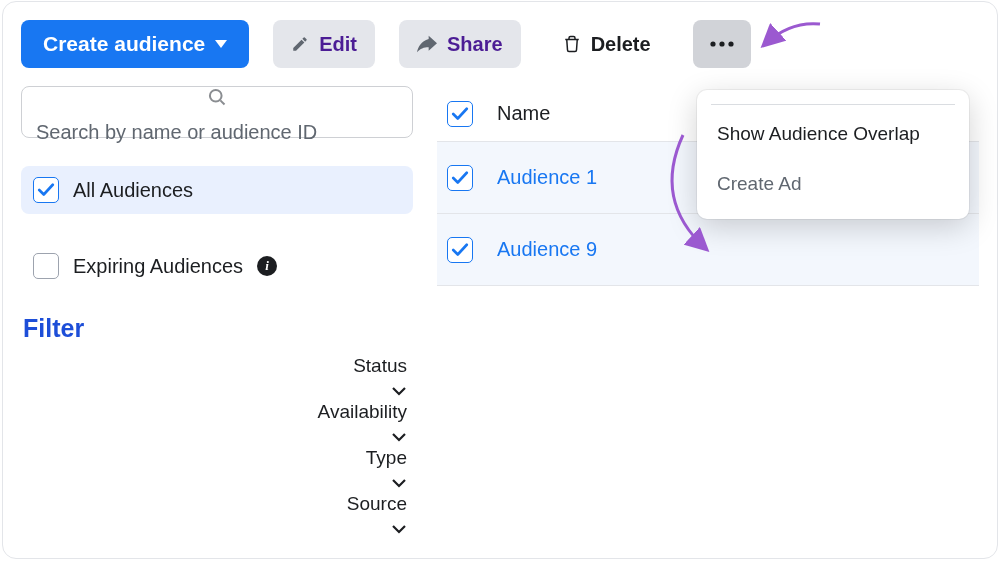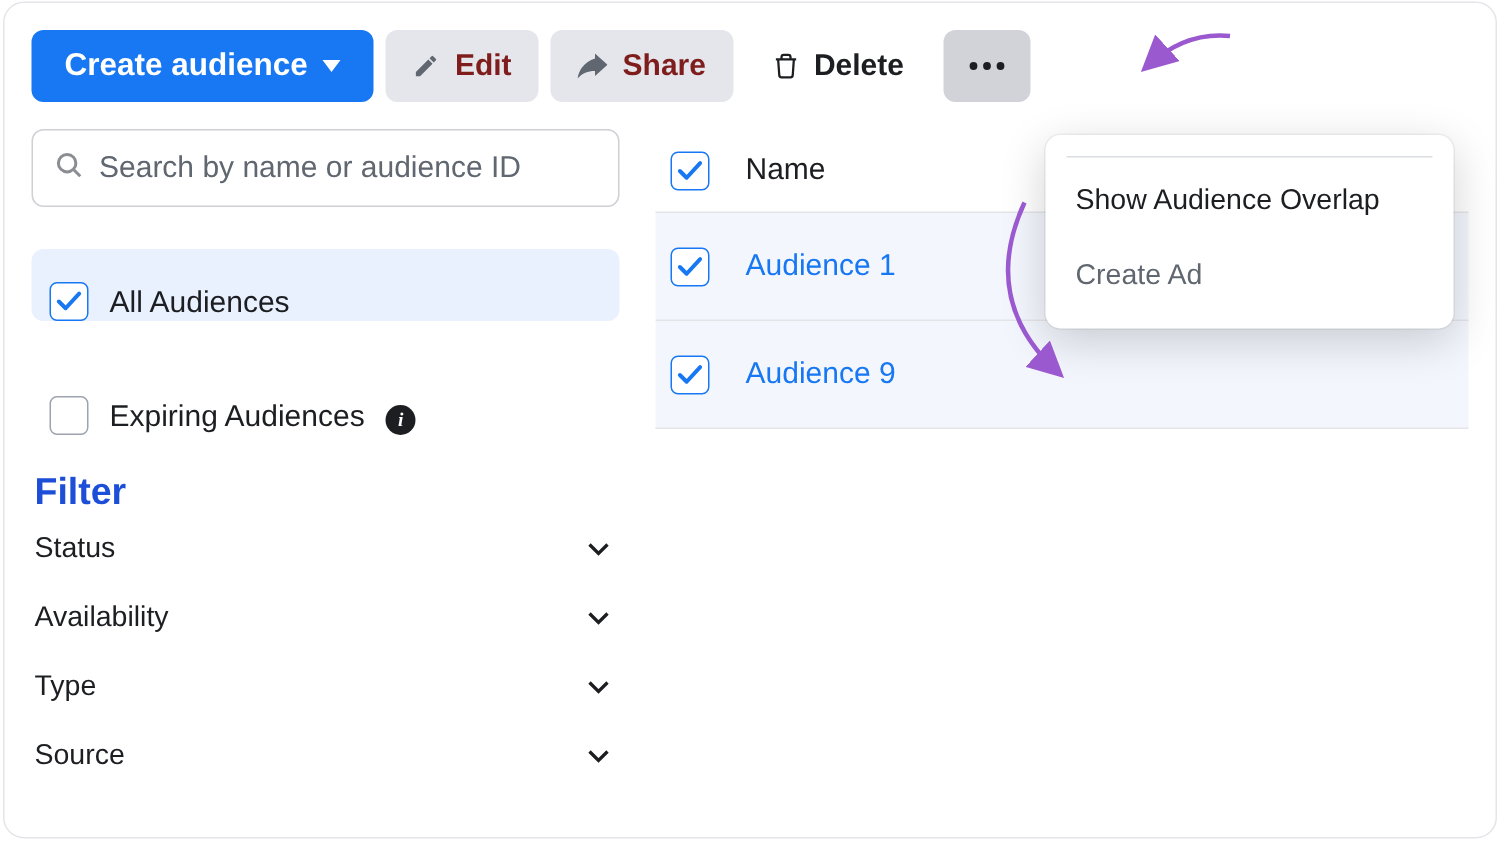--- a/index.html
+++ b/index.html
@@ -16,21 +16,21 @@
     height: 558px;
     margin: 1px auto;
     border: 1px solid #e3e5e9;
     border-radius: 14px;
     padding: 18px 18px 0 18px;
     position: relative;
   }
   .toolbar {
     display: flex;
     align-items: center;
-    gap: 8px;
+    gap: 24px;
     margin-bottom: 18px;
   }
   .btn {
     display: inline-flex;
     align-items: center;
     justify-content: center;
     gap: 10px;
     height: 48px;
     border-radius: 8px;
     font-size: 20px;
@@ -42,21 +42,21 @@
     background: #e4e6eb;
   }
   .btn .icon { display: inline-flex; }
   .btn-primary {
     background: #1877f2;
     color: #fff;
     font-weight: 700;
     font-size: 21px;
     padding: 0 22px;
   }
-  .btn-gray { background: #e4e6eb; color: #7f1d1d; }
+  .btn-gray { background: #e4e6eb; color: #4c1d95; }
   .btn-white { background: #fff; color: #1c1e21; }
   .btn-more {
     width: 58px;
     background: #d1d3d8;
   }
   .caret-down {
     width: 0; height: 0;
     border-left: 6px solid transparent;
     border-right: 6px solid transparent;
     border-top: 8px solid #fff;
@@ -65,34 +65,35 @@
   .sidebar { width: 392px; flex: none; }
   .search-wrap {
     display: flex;
     align-items: center;
     height: 52px;
     border: 1px solid #ced0d4;
     border-radius: 8px;
     padding: 0 14px;
     gap: 10px;
     margin-bottom: 20px;
+    flex-direction: column;
   }
   .search-wrap input {
     border: none;
     outline: none;
     font-size: 20px;
     color: #1c1e21;
     width: 100%;
     background: transparent;
   }
   .search-wrap input::placeholder { color: #606770; }
   .aud-filter-list {}
   .aud-filter-item {
     display: flex;
-    align-items: flex-end;
+    align-items: center;
     gap: 14px;
     height: 48px;
     border-radius: 8px;
     padding: 0 12px;
     font-size: 20px;
     color: #1c1e21;
     margin-top: 28px;
   }
   .aud-filter-item.selected {
     background: #e9f0fe;
@@ -123,27 +124,28 @@
     font-family: Georgia, serif;
   }
   .filter-heading {
     font-size: 25px;
     font-weight: 700;
     color: #1d4ed8;
     margin: 24px 0 12px 2px;
   }
   .filter-row {
     display: flex;
-    align-items: flex-start;
+    align-items: flex-end;
     justify-content: space-between;
     height: 46px;
     font-size: 19px;
     color: #1c1e21;
     padding: 0 6px 0 2px;
     cursor: pointer;
+    flex-direction: column;
   }
   .chev { color: #606770; }
   .main { flex: 1; position: relative; }
   .table { width: 100%; }
   .thead, .trow {
     display: flex;
     align-items: center;
     height: 72px;
     border-bottom: 1px solid #e3e5e9;
     padding-left: 10px;

